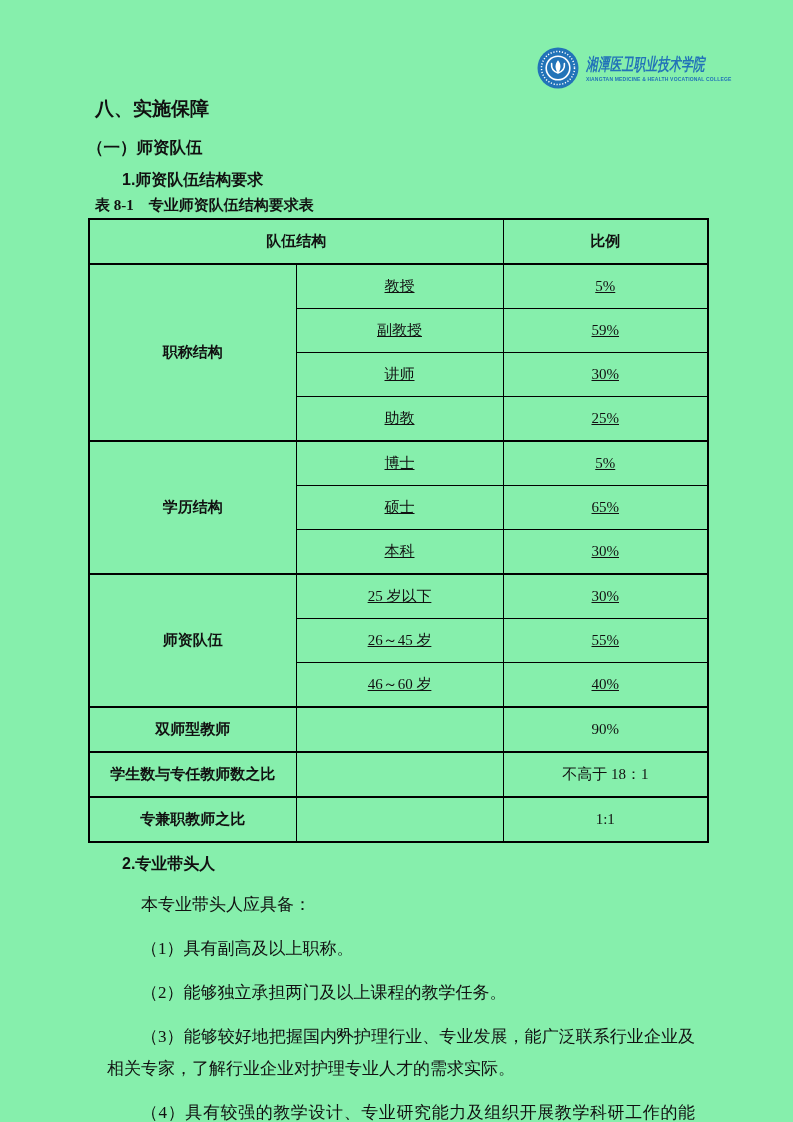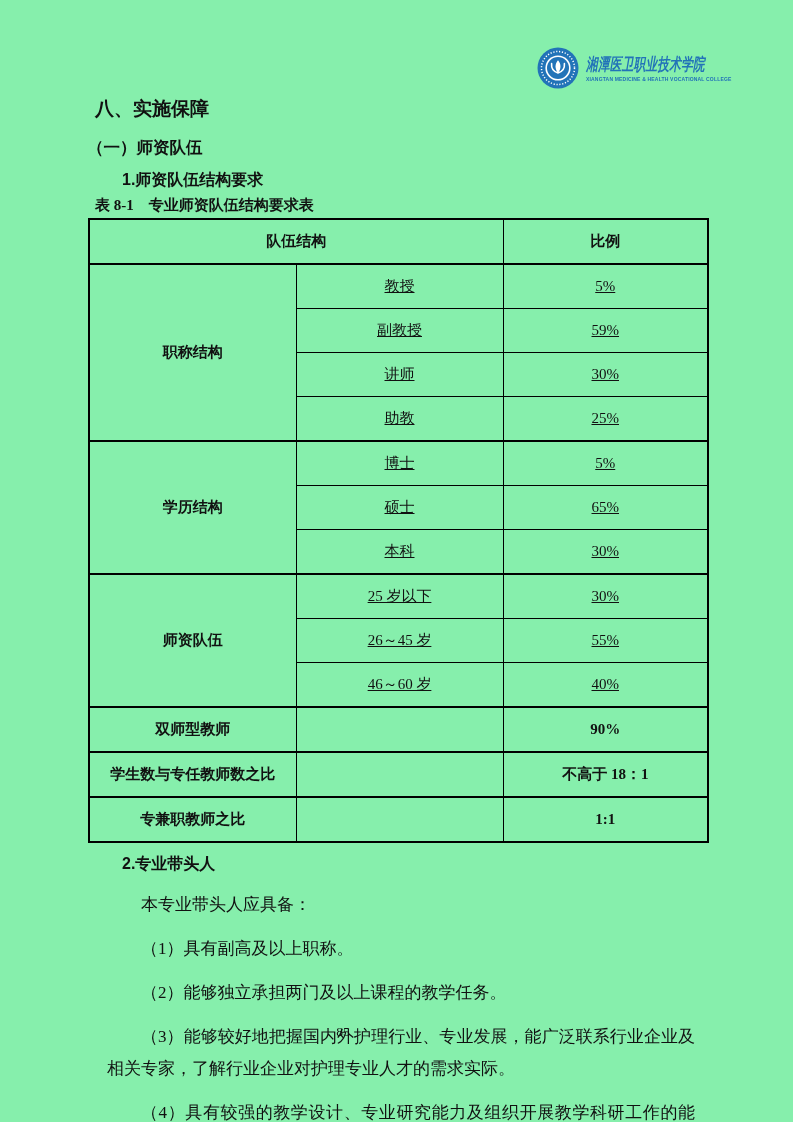--- a/index.html
+++ b/index.html
@@ -66,21 +66,21 @@
   }
   tr.thead{height:30px;}
   tr.sub{height:31px;}
   tr.sum{height:34px;}
   tr.thick-top td{border-top:2px solid #000;}
   td.hdr, td.group{
     font-family:"Liberation Sans","DejaVu Sans",sans-serif;
     font-weight:bold;font-size:15.5px;
   }
   td.val{font-size:15px;text-decoration:underline;}
-  td.val-b{font-weight:bold;font-size:15.5px;border-radius:7px;}
+  td.val-b{font-weight:normal;font-size:15.5px;border-radius:7px;}
 
   
   .h3b{
     font-family:"Liberation Sans","DejaVu Sans",sans-serif;
     font-weight:bold;font-size:16px;line-height:26px;margin:8px 0 0 0;
     text-indent:27px;
   }
   .item-p{
     font-size:17px;line-height:32px;margin:12px;
     text-align:justify;text-indent:2em;

